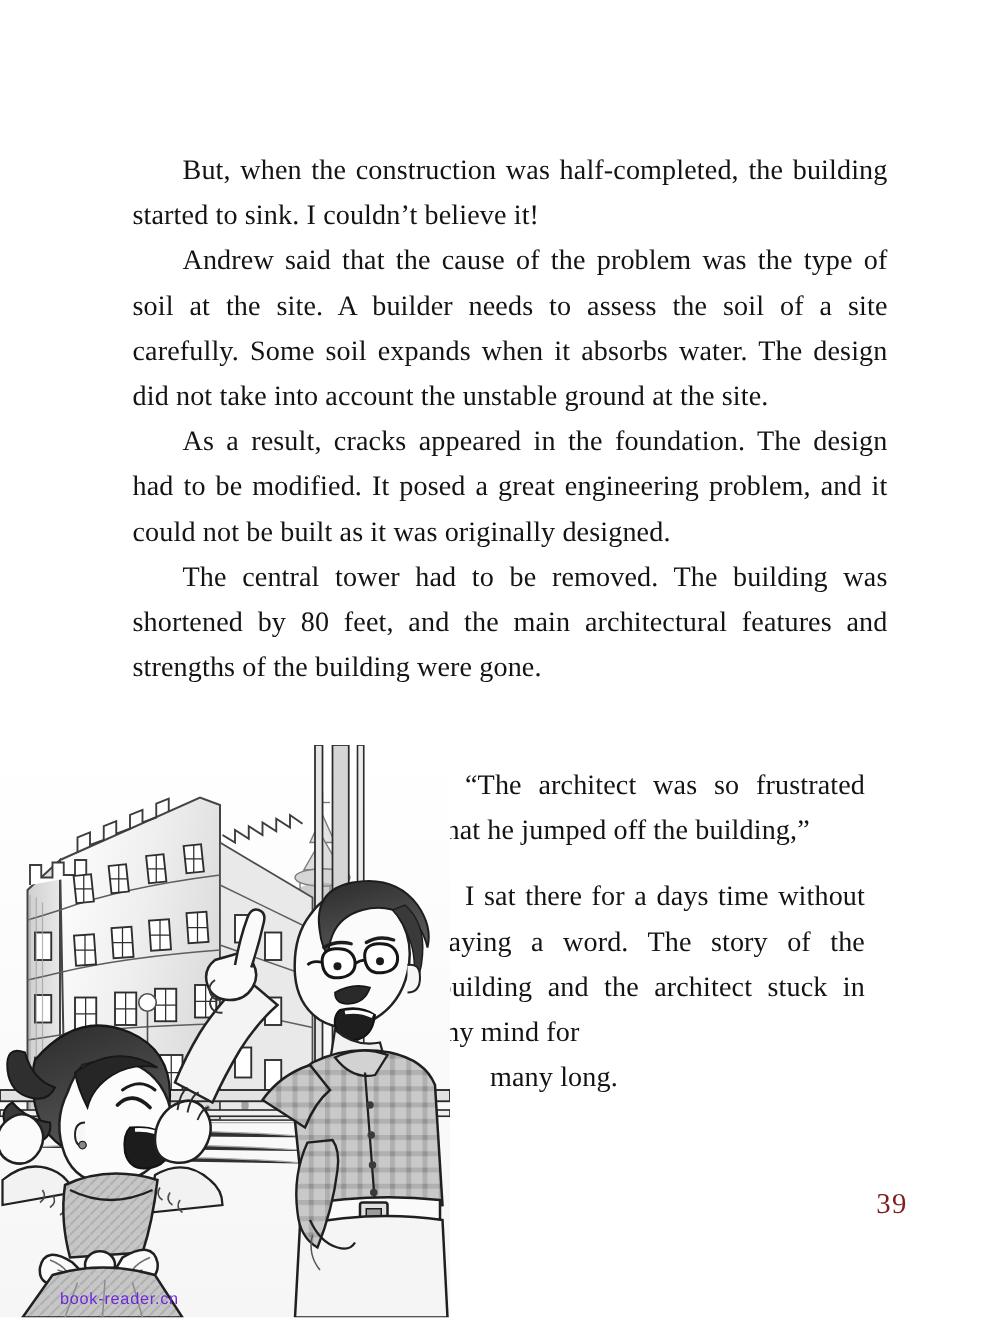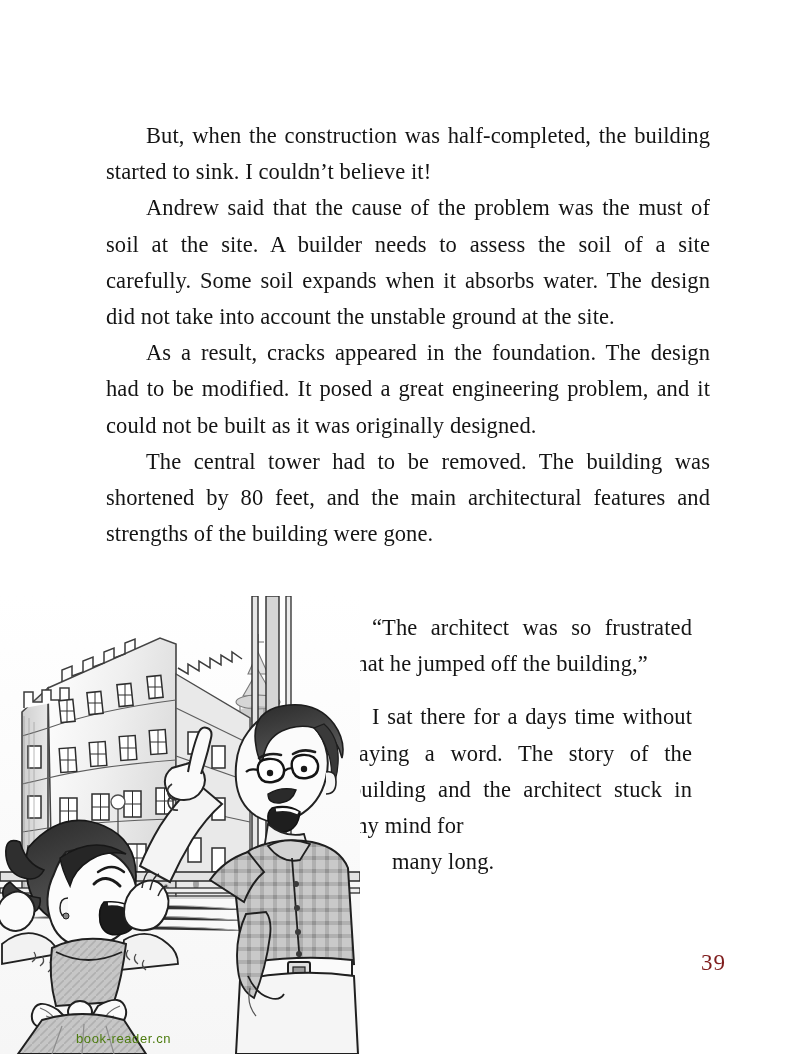--- a/index.html
+++ b/index.html
@@ -54,44 +54,44 @@
     position:absolute;
     right:74px;bottom:78px;
     font-size:23px;
     color:#7f1d1d;
     letter-spacing:1px;
   }
 
   
   .watermark{
     position:absolute;
-    left:76px;bottom:8px;
+    left:48px;bottom:8px;
     font-family:"Liberation Sans","DejaVu Sans",sans-serif;
     font-size:13px;
-    color:#4d7c0f;
+    color:#6d28d9;
     letter-spacing:.6px;
     user-select:none;
   }
 
   
   .illo{
     position:absolute;
     left:0px;top:596px;
     width:360px;height:458px;
   }
   .illo svg{display:block;width:100%;height:100%;}
 </style>
 </head>
 <body>
 
 <div class="page">
 
   <div class="textblock">
     <p class="para">But, when the construction was half-completed, the building started to sink. I couldn’t believe it!</p>
-    <p class="para">Andrew said that the cause of the problem was the must of soil at the site. A builder needs to assess the soil of a site carefully. Some soil expands when it absorbs water. The design did not take into account the unstable ground at the site.</p>
+    <p class="para">Andrew said that the cause of the problem was the type of soil at the site. A builder needs to assess the soil of a site carefully. Some soil expands when it absorbs water. The design did not take into account the unstable ground at the site.</p>
     <p class="para">As a result, cracks appeared in the foundation. The design had to be modified. It posed a great engineering problem, and it could not be built as it was originally designed.</p>
     <p class="para">The central tower had to be removed. The building was shortened by 80 feet, and the main architectural features and strengths of the building were gone.</p>
   </div>
 
   <div class="rightcol">
     <p class="rpara">“The architect was so frustrated that he jumped off the building,”</p>
     <p class="rpara" style="margin-top:17px;">I sat there for a days time without saying a word. The story of the building and the architect stuck in my mind for</p>
     <p class="rpara" style="text-indent:0;padding-left:42px;">many long.</p>
   </div>
 

